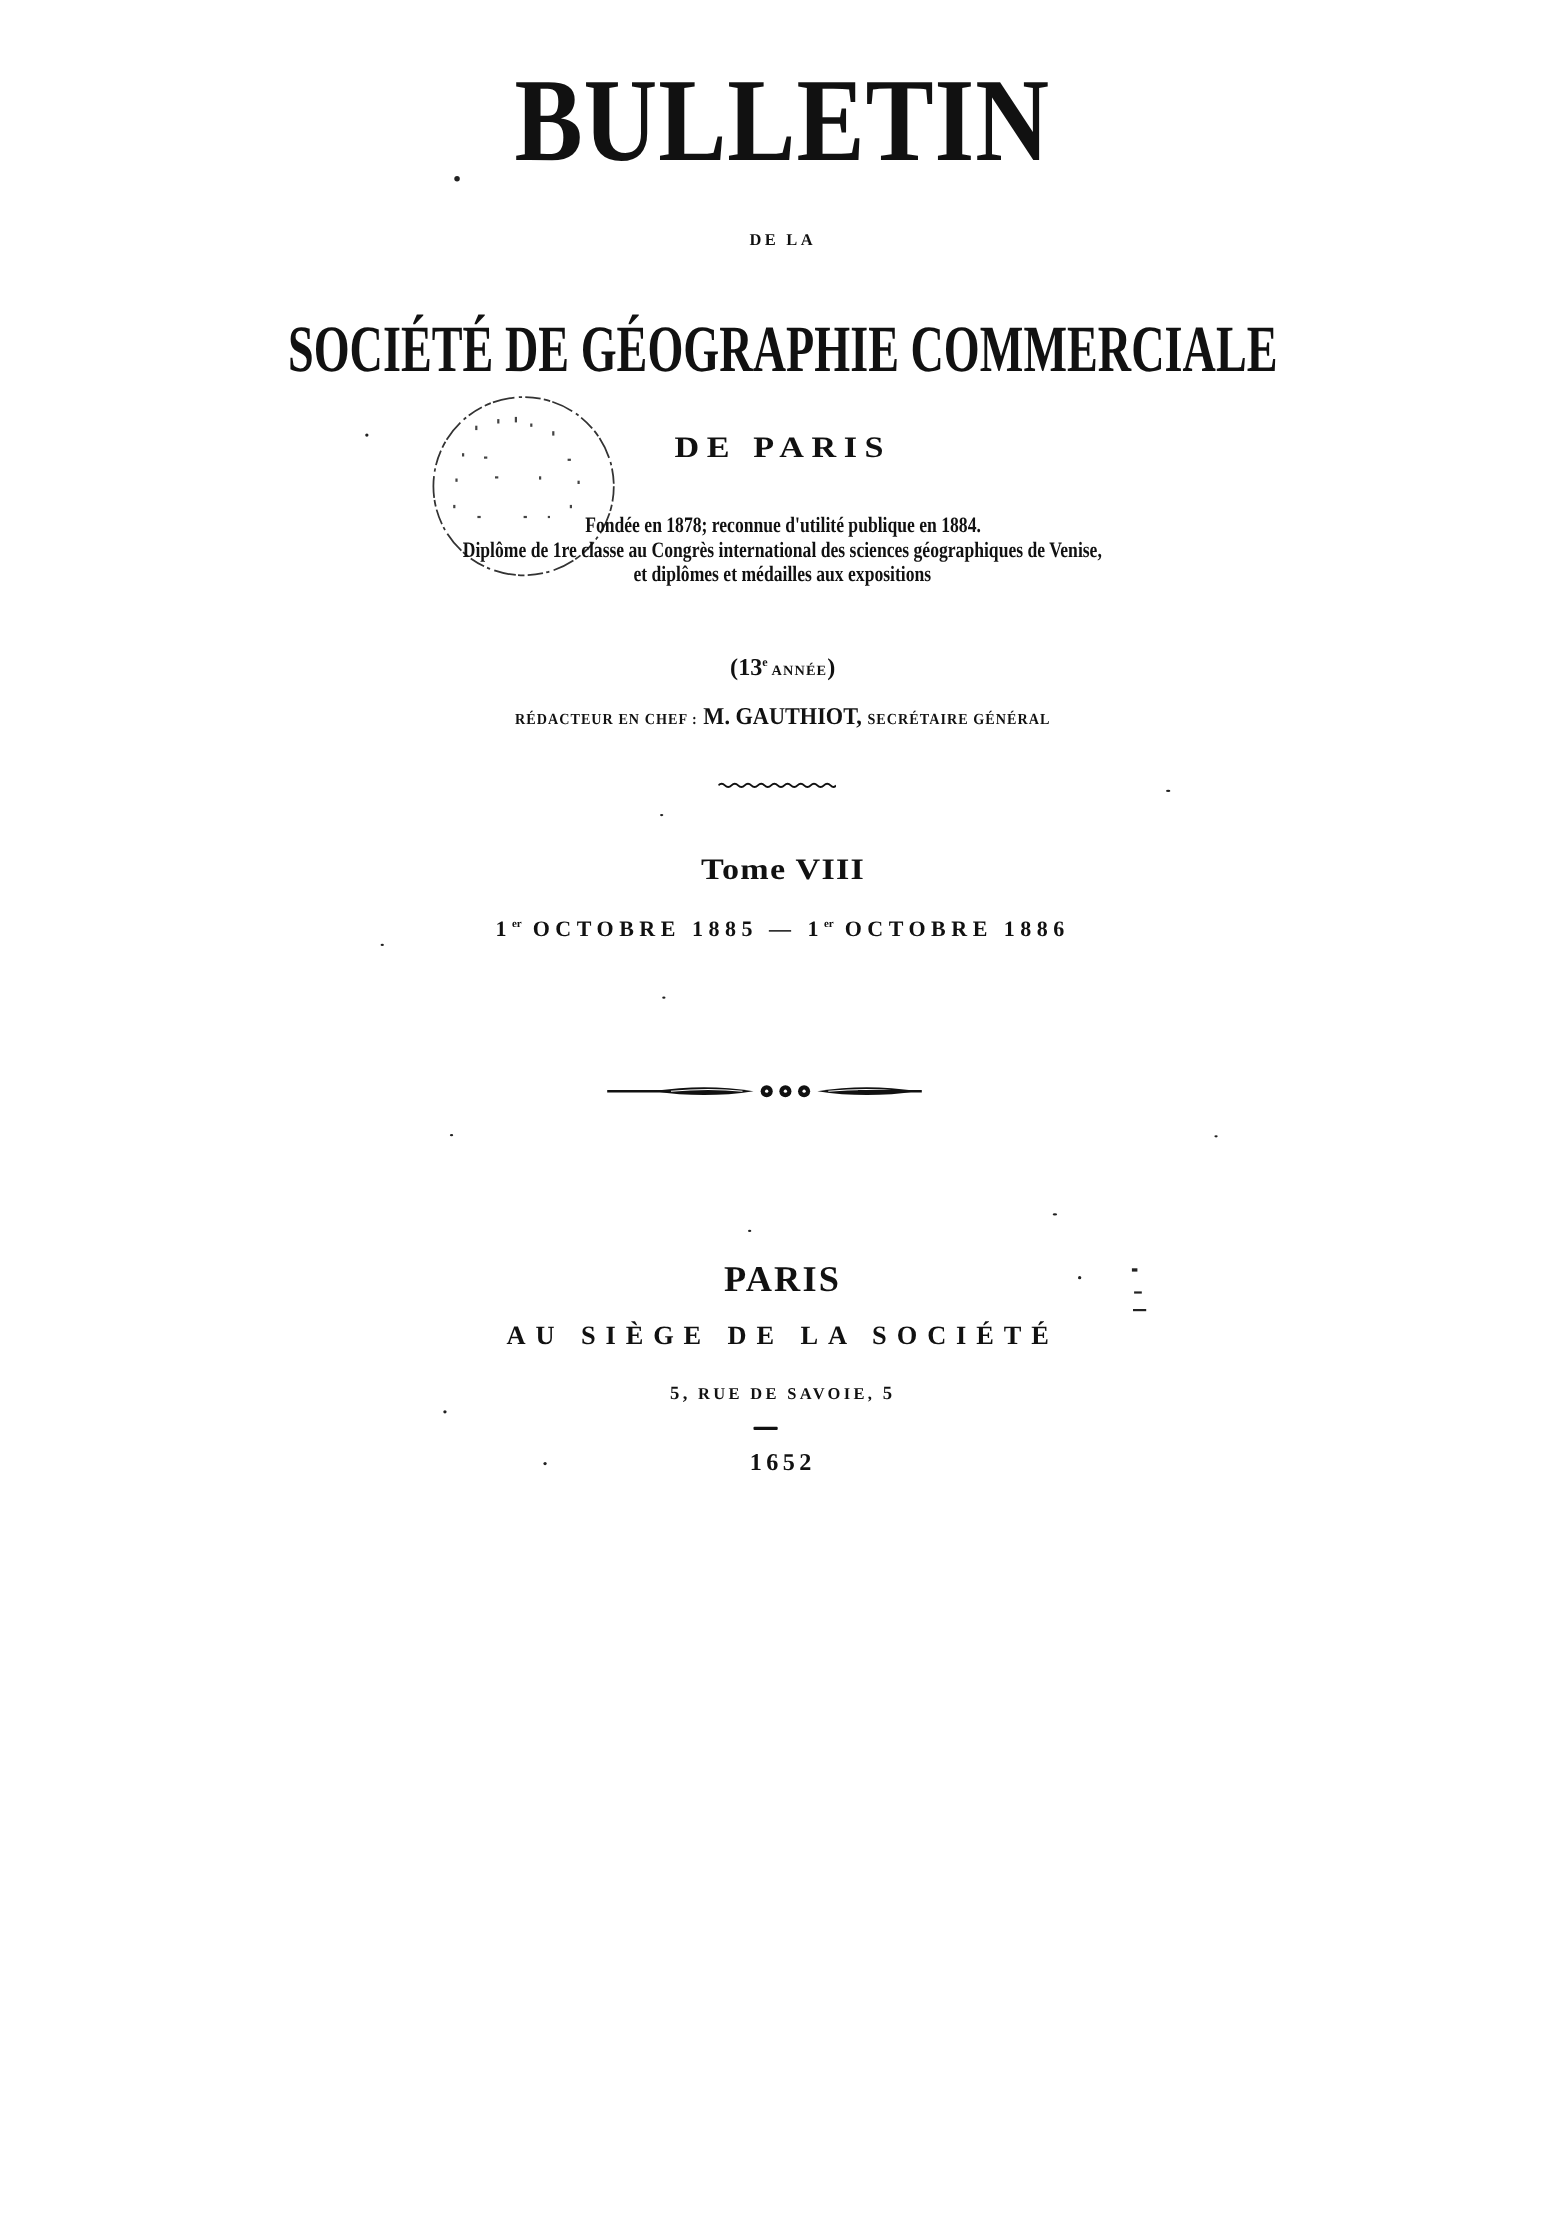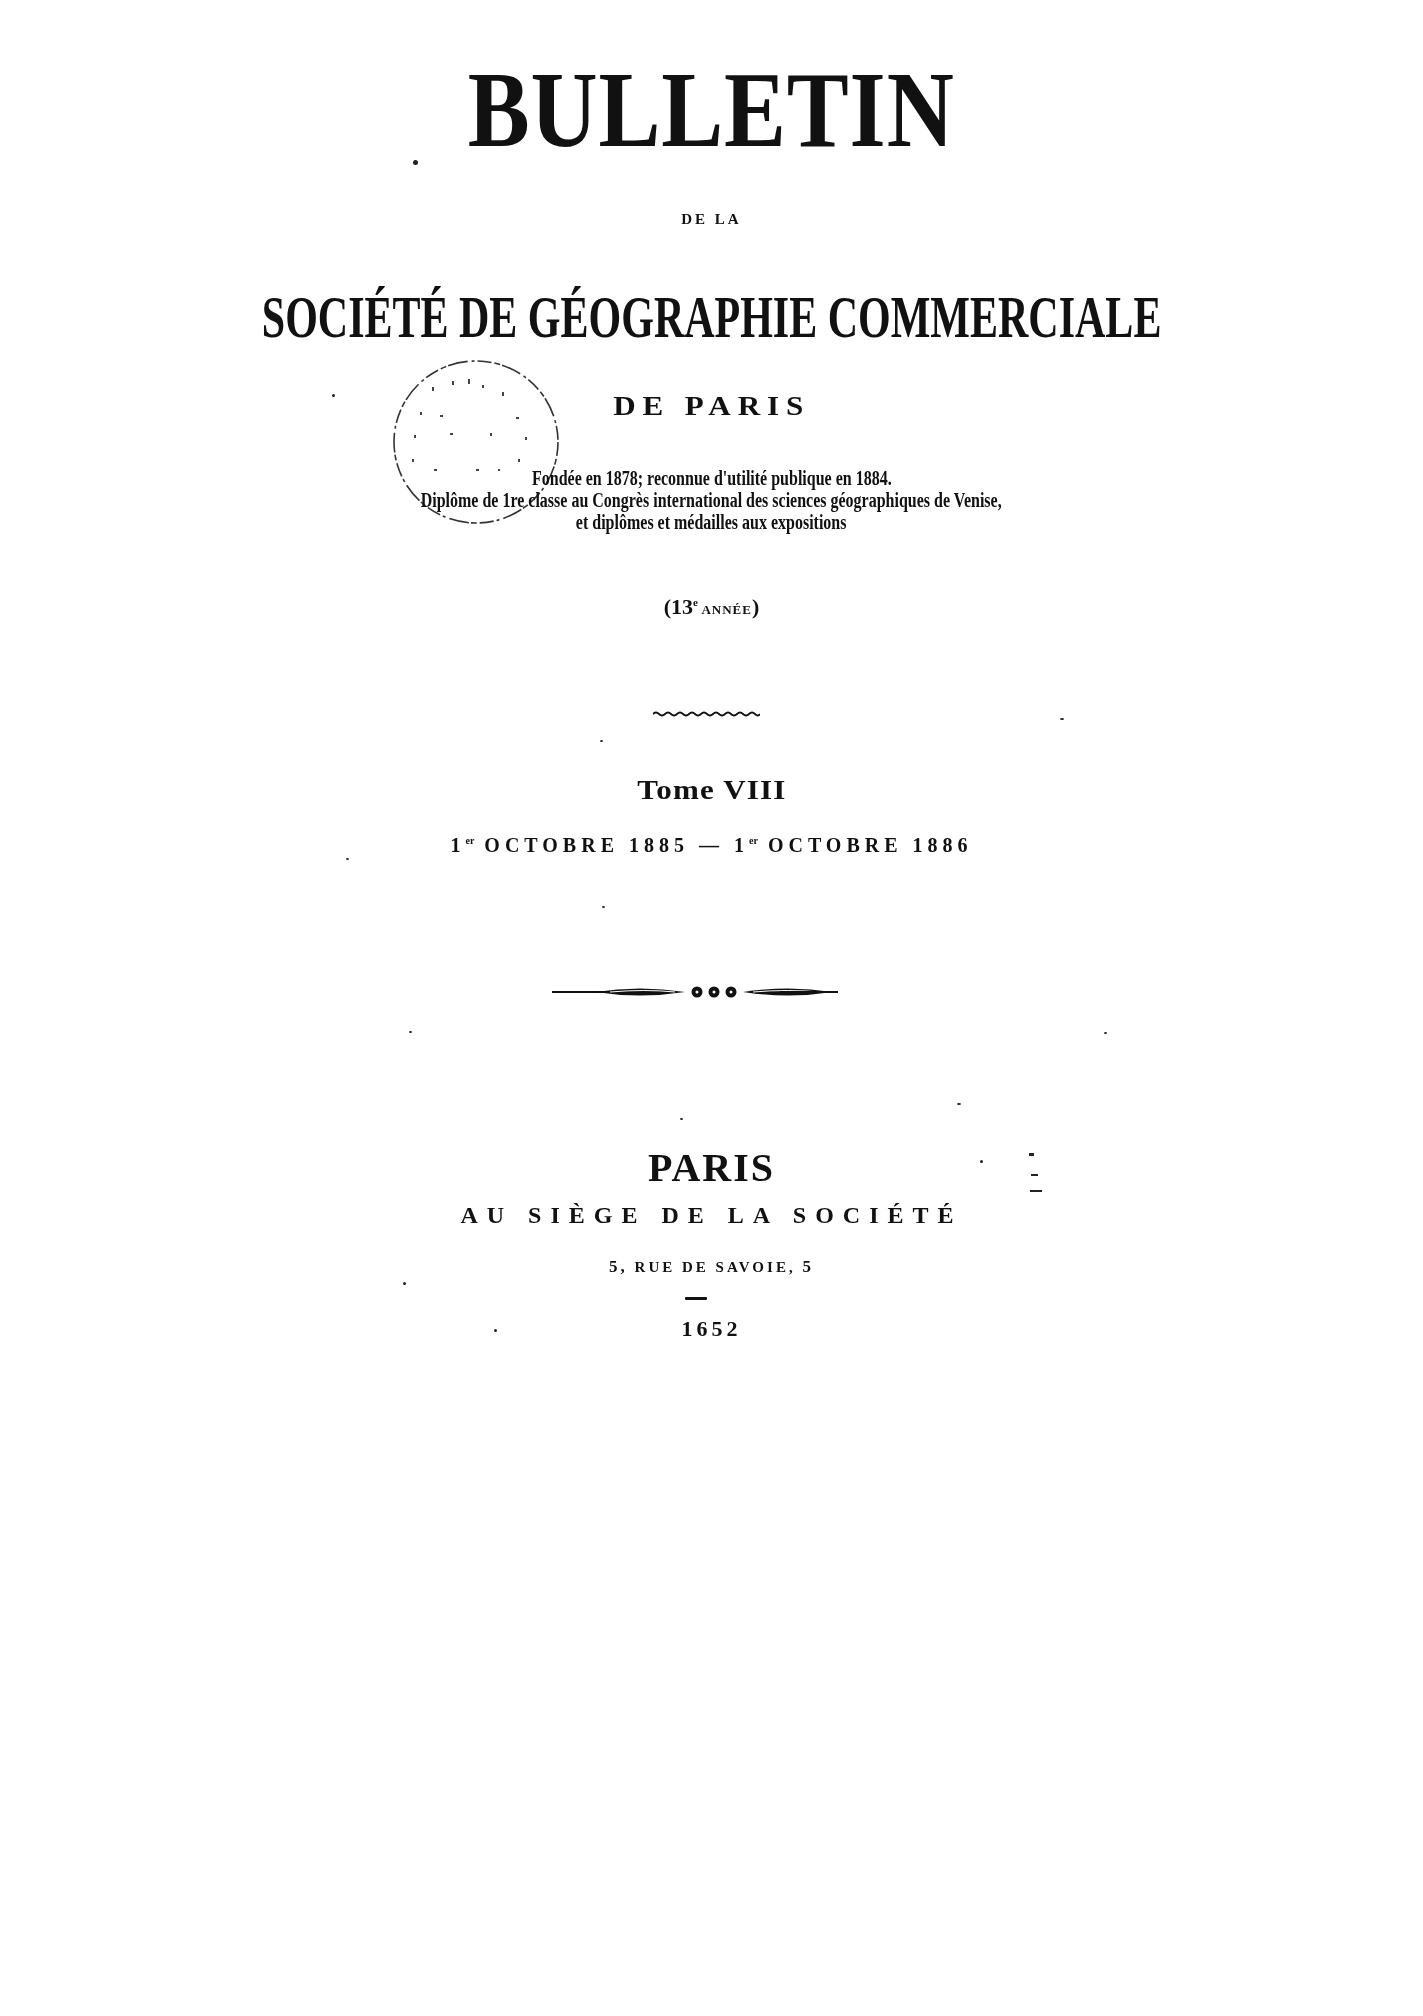--- a/index.html
+++ b/index.html
@@ -39,21 +39,21 @@
   .wavy { position: absolute; left: 653px; top: 711px; width: 107px; height: 6px; }
 
   #l-tome { top: 777px; font-size: 27px; font-weight: 900; letter-spacing: 1px; }
   #l-tome .inner { transform: scaleX(1.15); }
 
   #l-dates { top: 835px; font-size: 20px; font-weight: bold; letter-spacing: 5px; }
   #l-dates sup { font-size: 10px; letter-spacing: 0; vertical-align: 8px; }
 
   .ornament { position: absolute; left: 550px; top: 982px; width: 290px; height: 20px; }
 
-  #l-paris { top: 1148px; font-size: 40px; font-weight: bold; letter-spacing: 2px; }
+  #l-paris { top: 1148px; font-size: 33px; font-weight: bold; letter-spacing: 2px; }
 
   #l-siege { top: 1203px; font-size: 24px; font-weight: bold; letter-spacing: 9px; }
 
   #l-rue { top: 1258px; font-size: 15px; font-weight: bold; letter-spacing: 3px; }
   #l-rue .num { font-size: 17px; }
 
   .dash { position: absolute; left: 685px; top: 1297px; width: 22px; height: 3px; background: #111; border-radius: 1px; }
 
   #l-year { top: 1318px; font-size: 22px; font-weight: bold; letter-spacing: 4px; }
 
@@ -110,20 +110,27 @@
     <span class="inner">Diplôme de 1re classe au Congrès international des sciences géographiques de Venise,</span>
   </div>
   <div class="line serif small" id="l-info2">
     <span class="inner">et diplômes et médailles aux expositions</span>
   </div>
 
   <div class="line serif" id="l-annee">
     <span>(13</span><sup style="font-size:11px">e</sup><span class="sc"> ANNÉE</span><span>)</span>
   </div>
 
+  <div class="line serif" id="l-redacteur">
+    <span class="inner">
+      <span class="sc" style="text-transform:uppercase">Rédacteur en chef :</span>
+      <span>M. GAUTHIOT,</span>
+      <span class="sc" style="text-transform:uppercase">Secrétaire général</span>
+    </span>
+  </div>
 
   <svg class="wavy" viewBox="0 0 107 6">
     <path d="M0 3 Q3 0 6 3 T12 3 T18 3 T24 3 T30 3 T36 3 T42 3 T48 3 T54 3 T60 3 T66 3 T72 3 T78 3 T84 3 T90 3 T96 3 T102 3 T107 3" fill="none" stroke="#111" stroke-width="1.8"></path>
   </svg>
 
   <div class="line serif" id="l-tome">
     <span class="inner">Tome VIII</span>
   </div>
 
   <div class="line serif" id="l-dates">

